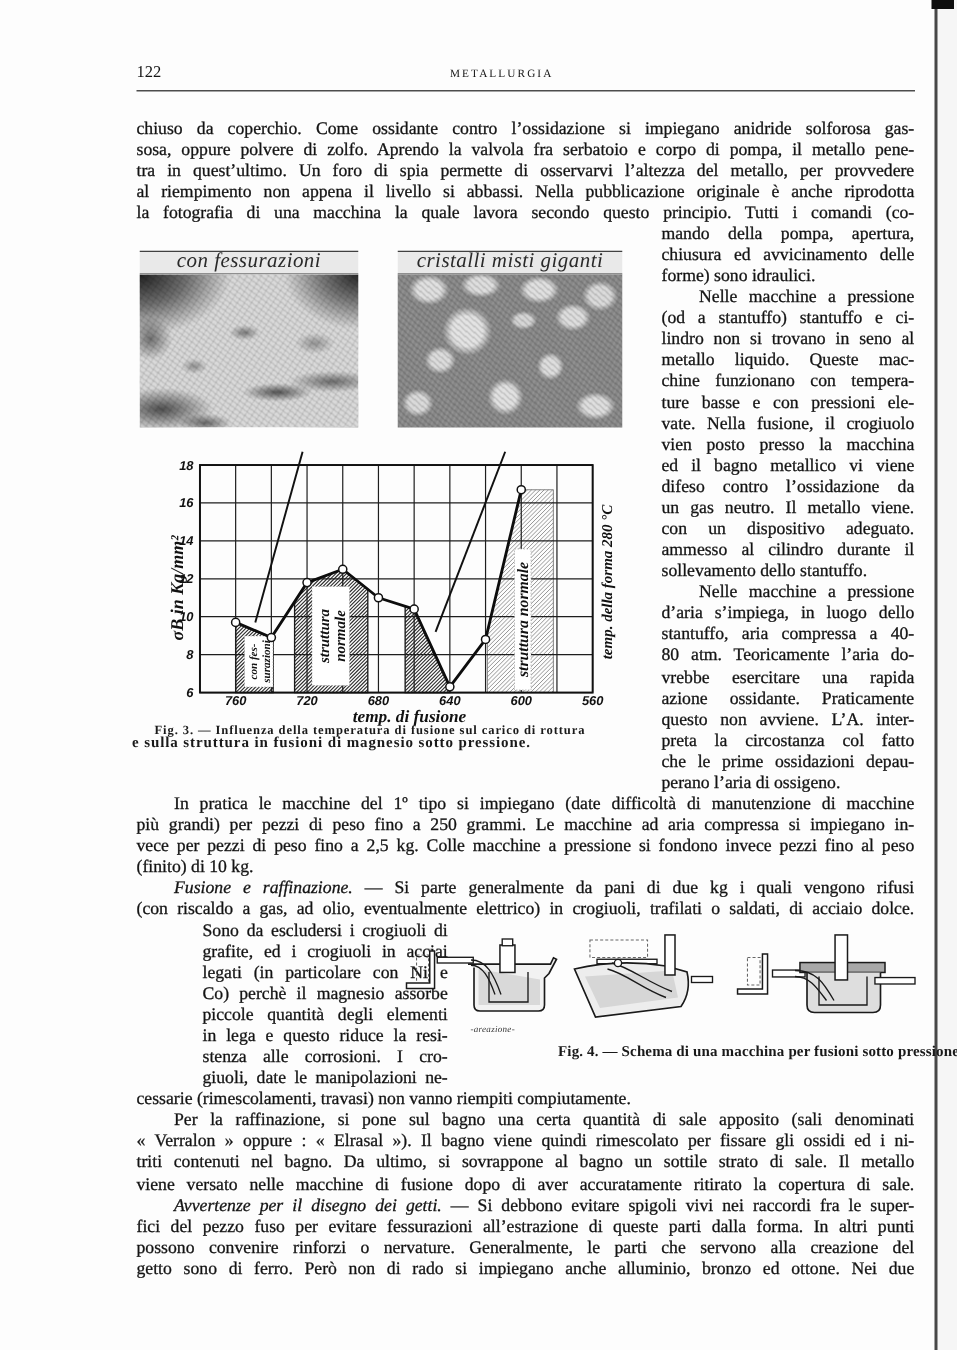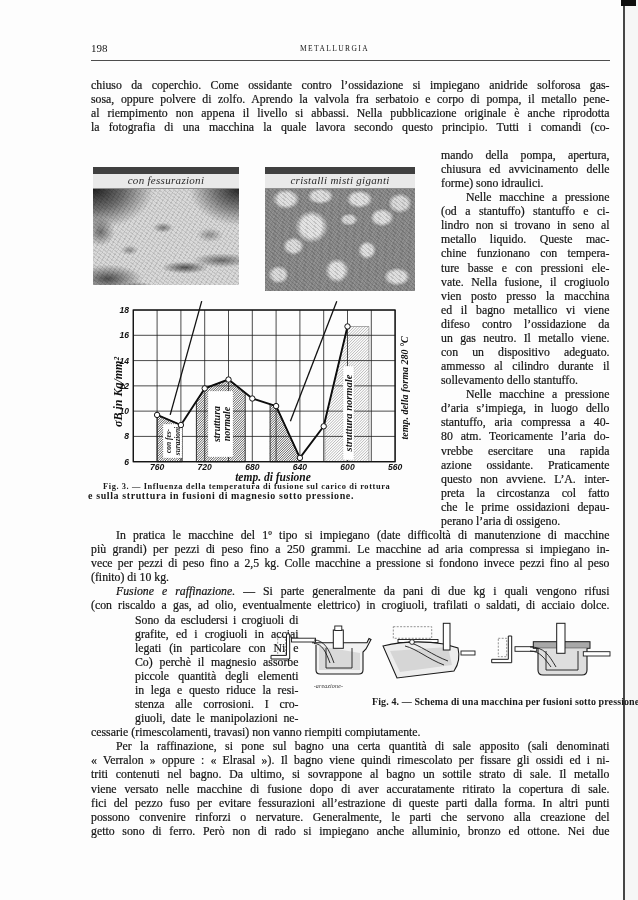--- a/index.html
+++ b/index.html
@@ -18,21 +18,21 @@
 .it{font-style:italic;}
 #b1{left:91px;top:77.5px;width:518.5px;}
 #rc{left:441px;top:147.9px;width:168.5px;}
 #b2{left:91px;top:528.1px;width:518.5px;}
 #lc{left:91px;top:612.6px;width:163.5px;margin-left:44px;}
 #b3{left:91px;top:725.2px;width:518.5px;}
 
 .photo{position:absolute;overflow:hidden;}
 #photo1{left:92.7px;top:166.7px;width:146.6px;height:118.3px;}
 #photo2{left:265px;top:166.7px;width:150px;height:135px;}
-.strip{height:14px;background:#e9e9e9;border-top:7px solid #404040;border-bottom:1px solid #8f8f8f;font-style:italic;font-size:11px;line-height:13px;text-align:center;color:#2a2a2a;letter-spacing:.3px;}
+.strip{height:14px;background:#e9e9e9;border-top:1px solid #404040;border-bottom:1px solid #8f8f8f;font-style:italic;font-size:14px;line-height:13px;text-align:center;color:#2a2a2a;letter-spacing:.3px;}
 .pimg{height:102.3px;}
 #photo1 .pimg{background:
  repeating-linear-gradient(37deg, rgba(0,0,0,.10) 0px, rgba(0,0,0,.10) 1px, rgba(0,0,0,0) 1px, rgba(0,0,0,0) 3px),
  repeating-linear-gradient(-58deg, rgba(0,0,0,.08) 0px, rgba(0,0,0,.08) 1px, rgba(0,0,0,0) 1px, rgba(0,0,0,0) 4px),
  radial-gradient(ellipse 42% 40% at 0% 0%, rgba(22,22,22,.95) 0%, rgba(22,22,22,.55) 50%, rgba(22,22,22,0) 100%),
  radial-gradient(ellipse 34% 36% at 100% 0%, rgba(28,28,28,.95) 0%, rgba(28,28,28,.5) 50%, rgba(28,28,28,0) 100%),
  radial-gradient(ellipse 24% 14% at 10% 88%, rgba(45,45,45,.8), rgba(45,45,45,0)),
  radial-gradient(ellipse 12% 6% at 30% 97%, rgba(55,55,55,.7), rgba(55,55,55,0)),
  radial-gradient(ellipse 16% 6% at 63% 77%, rgba(40,40,40,.75), rgba(40,40,40,0)),
  radial-gradient(ellipse 20% 7% at 88% 70%, rgba(50,50,50,.65), rgba(50,50,50,0)),
@@ -70,27 +70,28 @@
 .axis2{font-size:10px;}
 .tiny{font-family:"Liberation Serif",serif;font-style:italic;font-size:6px;fill:#333;letter-spacing:.2px;}
 </style>
 </head>
 <body>
 
 <div id="edge-strip" class="abs"></div>
 <div id="edge-line" class="abs"></div>
 <div id="edge-mark" class="abs"></div>
 
-<div id="page-num" class="abs">198</div>
+<div id="page-num" class="abs">122</div>
 <div id="run-title" class="abs">METALLURGIA</div>
 <div id="head-rule" class="abs"></div>
 
 <div id="b1" class="blk">
     <div class="ln"><span>chiuso da coperchio. Come ossidante contro l’ossidazione si impiegano anidride solforosa gas-</span></div>
     <div class="ln"><span>sosa, oppure polvere di zolfo. Aprendo la valvola fra serbatoio e corpo di pompa, il metallo pene-</span></div>
+    <div class="ln"><span>tra in quest’ultimo. Un foro di spia permette di osservarvi l’altezza del metallo, per provvedere</span></div>
     <div class="ln"><span>al riempimento non appena il livello si abbassi. Nella pubblicazione originale è anche riprodotta</span></div>
     <div class="ln"><span>la fotografia di una macchina la quale lavora secondo questo principio. Tutti i comandi (co-</span></div>
   </div>
 <div id="rc" class="blk">
     <div class="ln"><span>mando della pompa, apertura,</span></div>
     <div class="ln"><span>chiusura ed avvicinamento delle</span></div>
     <div class="ln pe"><span>forme) sono idraulici.</span></div>
     <div class="ln ps"><span>Nelle macchine a pressione</span></div>
     <div class="ln"><span>(od a stantuffo) stantuffo e ci-</span></div>
     <div class="ln"><span>lindro non si trovano in seno al</span></div>
@@ -133,20 +134,21 @@
     <div class="ln"><span>in lega e questo riduce la resi-</span></div>
     <div class="ln"><span>stenza alle corrosioni. I cro-</span></div>
     <div class="ln"><span>giuoli, date le manipolazioni ne-</span></div>
   </div>
 <div id="b3" class="blk">
     <div class="ln pe"><span>cessarie (rimescolamenti, travasi) non vanno riempiti compiutamente.</span></div>
     <div class="ln ps"><span>Per la raffinazione, si pone sul bagno una certa quantità di sale apposito (sali denominati</span></div>
     <div class="ln"><span>« Verralon » oppure : « Elrasal »). Il bagno viene quindi rimescolato per fissare gli ossidi ed i ni-</span></div>
     <div class="ln"><span>triti contenuti nel bagno. Da ultimo, si sovrappone al bagno un sottile strato di sale. Il metallo</span></div>
     <div class="ln"><span>viene versato nelle macchine di fusione dopo di aver accuratamente ritirato la copertura di sale.</span></div>
+    <div class="ln ps"><span class="it">Avvertenze per il disegno dei getti.</span><span> — Si debbono evitare spigoli vivi nei raccordi fra le super-</span></div>
     <div class="ln"><span>fici del pezzo fuso per evitare fessurazioni all’estrazione di queste parti dalla forma. In altri punti</span></div>
     <div class="ln"><span>possono convenire rinforzi o nervature. Generalmente, le parti che servono alla creazione del</span></div>
     <div class="ln"><span>getto sono di ferro. Però non di rado si impiegano anche alluminio, bronzo ed ottone. Nei due</span></div>
   </div>
 
 <div id="photo1" class="photo">
   <div class="strip">con fessurazioni</div>
   <div class="pimg"></div>
 </div>
 <div id="photo2" class="photo">

